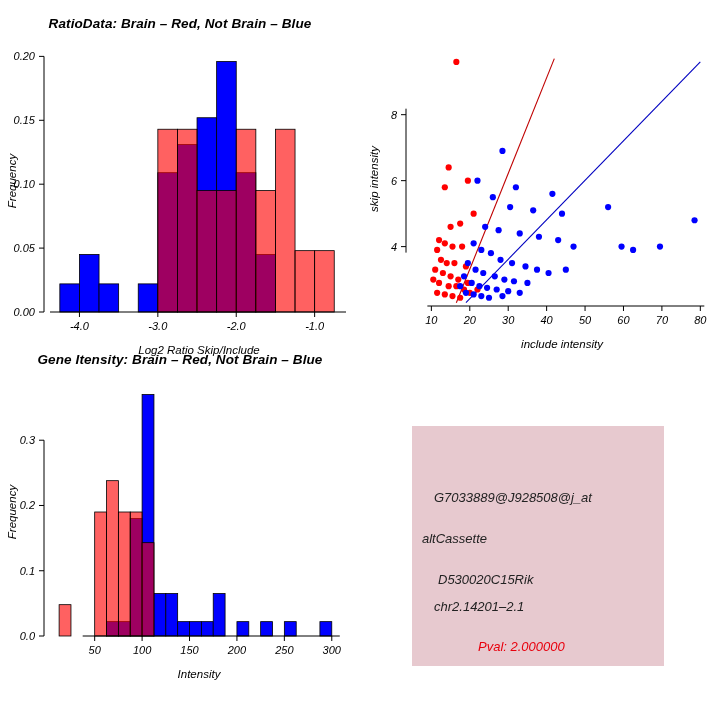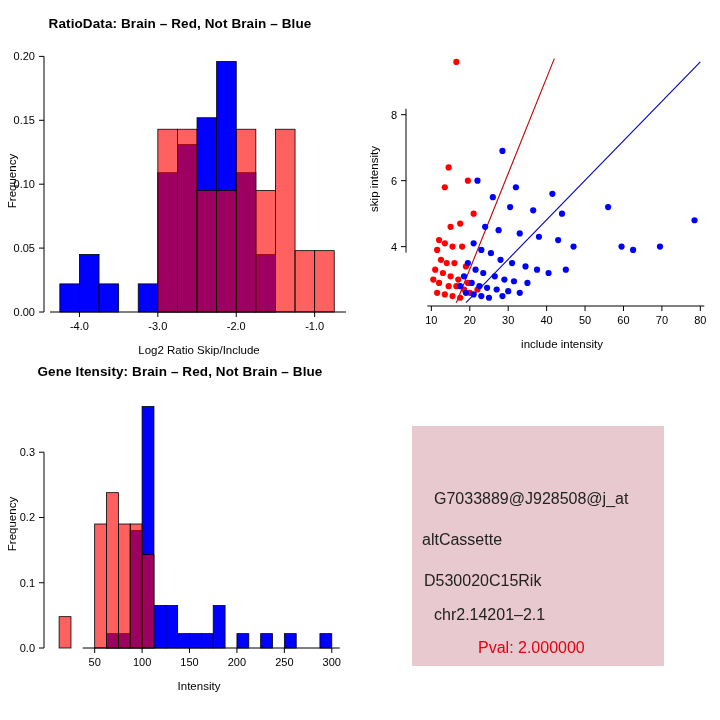--- a/index.html
+++ b/index.html
@@ -2,37 +2,37 @@
 <html><head>
 <meta charset="utf-8">
 <style>
   html,body{margin:0;padding:0;}
   body{
     width:720px;height:720px;background:#ffffff;
     font-family:"Liberation Sans", sans-serif;
     color:#000000;
     overflow:hidden;
   }
-  #root{position:relative;width:644px;height:720px;}
+  #root{position:relative;width:644px;height:720px;font-style:italic;}
   .panel{position:absolute;}
   .ptitle{
     font-size:13.5px;font-weight:bold;text-align:center;
     position:absolute;width:100%;top:0;left:0;
     letter-spacing:0.1px;
   }
   svg{display:block;}
   .axline{stroke:#000;stroke-width:1;fill:none;}
   .tick{stroke:#000;stroke-width:1;}
   .tlabel{font-family:"Liberation Sans", sans-serif;font-size:11px;fill:#000;}
   .alabel{font-family:"Liberation Sans", sans-serif;font-size:11.5px;fill:#000;}
   .info-box{
     position:absolute;background:#e7c9cf;
   }
   .info-line{
-    position:absolute;font-size:16px;color:#222;
+    position:absolute;font-size:13px;color:#222;
   }
   .info-line.pval{color:#e8000d;padding-left:44px;}
 </style>
 </head>
 <body>
 
 <div id="root">
 
   <div class="panel" style="left:0;top:16px;width:360px;height:350px;">
     <div class="ptitle">RatioData: Brain – Red, Not Brain – Blue</div>
@@ -191,21 +191,21 @@
           <line x1="46" y1="164.64935064935065" x2="41" y2="164.64935064935065" class="tick"></line>
           <text x="37" y="168.64935064935065" class="tlabel" text-anchor="end">6</text>
           <line x1="46" y1="98.6753246753247" x2="41" y2="98.6753246753247" class="tick"></line>
           <text x="37" y="102.6753246753247" class="tlabel" text-anchor="end">8</text>
           <text x="202" y="332" class="alabel" text-anchor="middle">include intensity</text>
           <text x="18" y="163" class="alabel" text-anchor="middle" transform="rotate(-90 18 163)">skip intensity</text>
         </g>
       </svg>
   </div>
 
-  <div class="panel" style="left:0;top:364px;width:360px;height:348px;">
+  <div class="panel" style="left:0;top:352px;width:360px;height:348px;">
     <div class="ptitle" style="text-align:center;">Gene Itensity: Brain – Red, Not Brain – Blue</div>
     <svg id="svg-hist2" width="360" height="348">
         <g>
           <rect x="106.53225806451613" y="269.6421052631579" width="11.854838709677423" height="14.357894736842127" fill="#0000ff" stroke="#000" stroke-width="0.8" fill-opacity="1"></rect>
           <rect x="118.38709677419355" y="269.6421052631579" width="11.854838709677423" height="14.357894736842127" fill="#0000ff" stroke="#000" stroke-width="0.8" fill-opacity="1"></rect>
           <rect x="130.24193548387098" y="166.5263157894737" width="11.85483870967741" height="117.4736842105263" fill="#0000ff" stroke="#000" stroke-width="0.8" fill-opacity="1"></rect>
           <rect x="142.09677419354838" y="42.52631578947367" width="11.85483870967741" height="241.47368421052633" fill="#0000ff" stroke="#000" stroke-width="0.8" fill-opacity="1"></rect>
           <rect x="153.9516129032258" y="241.57894736842104" width="11.854838709677438" height="42.42105263157896" fill="#0000ff" stroke="#000" stroke-width="0.8" fill-opacity="1"></rect>
           <rect x="165.80645161290323" y="241.57894736842104" width="11.854838709677438" height="42.42105263157896" fill="#0000ff" stroke="#000" stroke-width="0.8" fill-opacity="1"></rect>
           <rect x="177.66129032258067" y="269.6421052631579" width="11.85483870967738" height="14.357894736842127" fill="#0000ff" stroke="#000" stroke-width="0.8" fill-opacity="1"></rect>
@@ -247,19 +247,19 @@
           <text x="199" y="326" class="alabel" text-anchor="middle">Intensity</text>
           <text x="16" y="160" class="alabel" text-anchor="middle" transform="rotate(-90 16 160)">Frequency</text>
         </g>
       </svg>
   </div>
 
   <div class="panel" style="left:360px;top:372px;width:360px;height:348px;">
     <div class="info-box" id="infobox" style="left: 52px; top: 54px; width: 252px; height: 240px; background: rgb(231, 201, 207);">
       <div class="info-line" style="left:22px;top:64px;">G7033889@J928508@j_at</div>
       <div class="info-line" style="left:10px;top:105px;">altCassette</div>
-      <div class="info-line" style="left:12px;top:146px;">D530020C15Rik</div>
-      <div class="info-line" style="left:22px;top:180px;">chr2.14201–2.1</div>
+      <div class="info-line" style="left:26px;top:146px;">D530020C15Rik</div>
+      <div class="info-line" style="left:22px;top:173px;">chr2.14201–2.1</div>
       <div class="info-line pval" style="left: 22px; top: 213px; color: rgb(232, 0, 13);">Pval: 2.000000</div>
     </div>
   </div>
 
 </div>
 
 </body></html>

